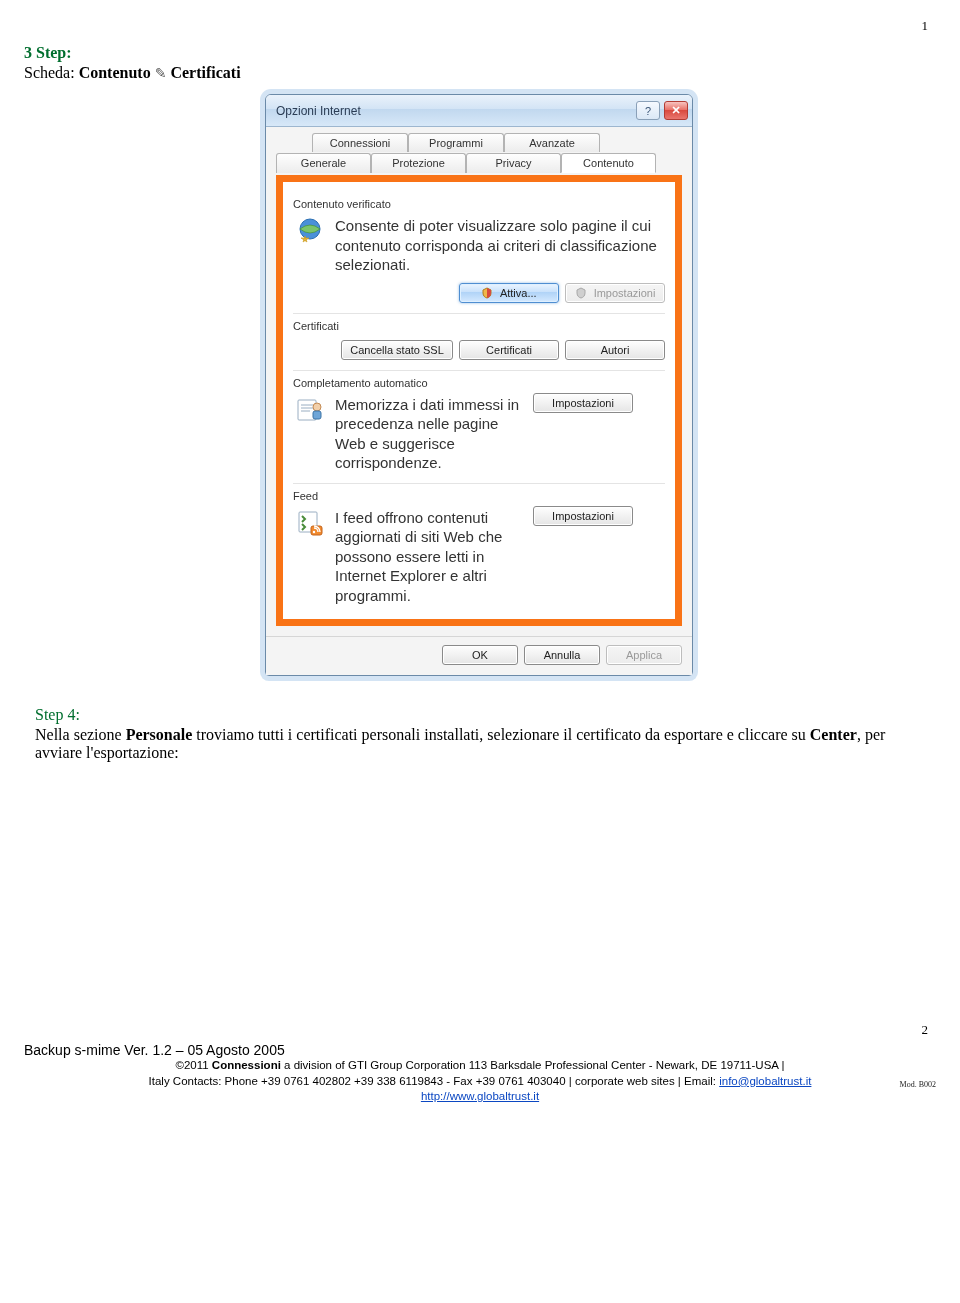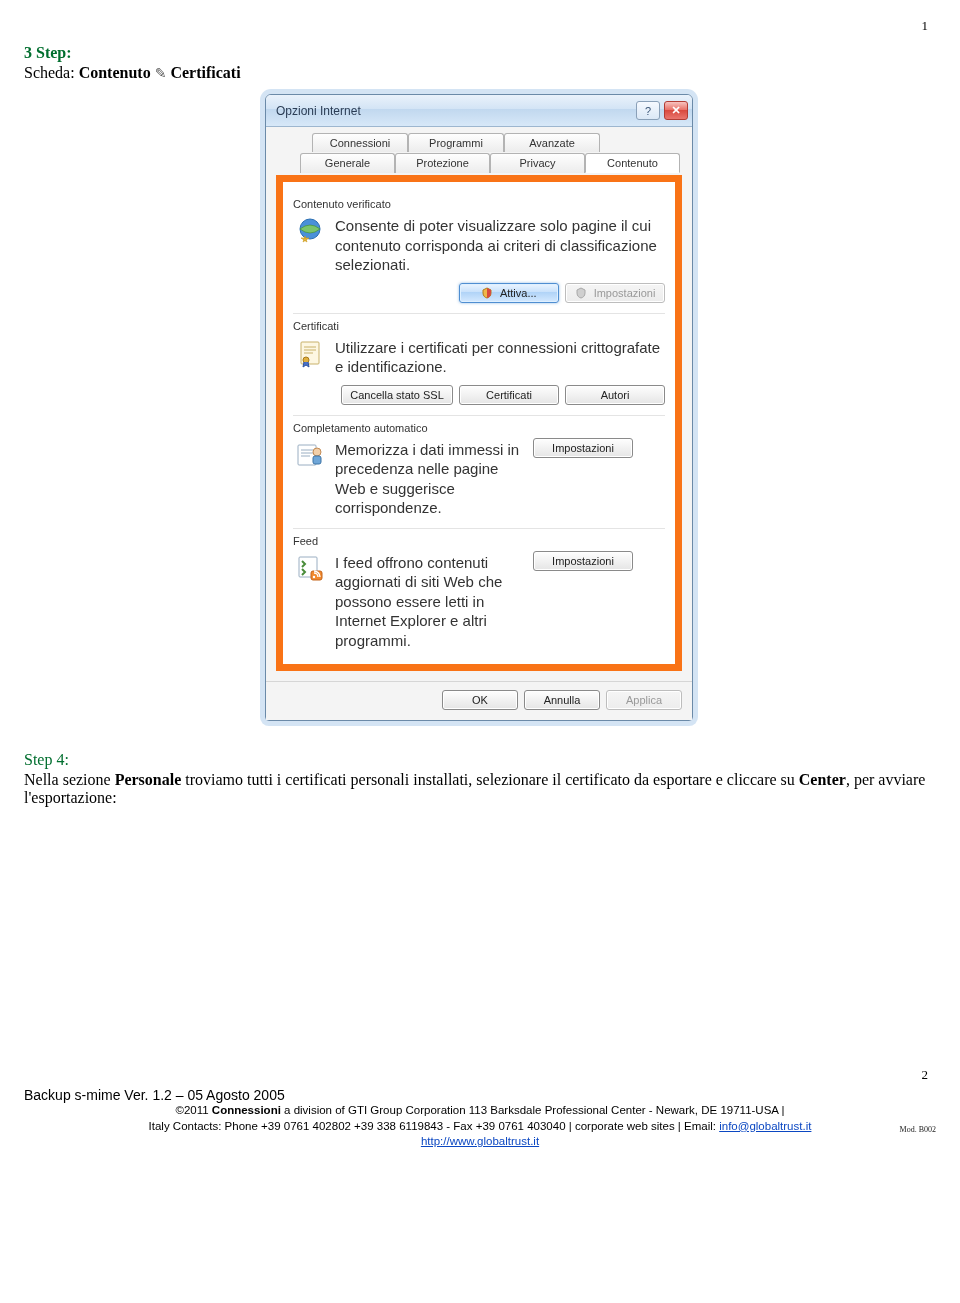--- a/index.html
+++ b/index.html
@@ -47,21 +47,21 @@
     font-size: 11px; color: #3a5577;
   }
   .tb-close {
     background: linear-gradient(#f7c3bf,#e9736a 45%,#d8473c 46%,#e9766e);
     border-color: #b23c34; color: #fff; font-weight: bold;
   }
   .win-body { padding: 6px 10px 10px 10px; background: #f4f4f4; }
   .tabstrip { position: relative; height: 44px; }
   .tabrow { position: absolute; display: flex; }
   .tabrow.back { top: 0; left: 36px; }
-  .tabrow.front { top: 20px; left: 24px; }
+  .tabrow.front { top: 20px; left: 0; }
   .tab {
     font-size: 11px; color: #333;
     background: linear-gradient(#fefefe,#ececec);
     border: 1px solid #b3b3b3; border-bottom: none;
     border-radius: 3px 3px 0 0;
     padding: 3px 0; text-align: center;
     margin-right: 0px;
   }
   .tabrow.back .tab { width: 96px; }
   .tabrow.front .tab { width: 95px; }
@@ -97,21 +97,21 @@
   .sep { height: 1px; background: #e4e4e4; margin: 10px 0 4px 0; }
   .dlg-footer {
     display: flex; justify-content: flex-end; gap: 6px;
     padding: 8px 10px 10px 10px; background: #f4f4f4;
     border-top: 1px solid #d6d6d6;
   }
   .dlg-footer .wbtn { min-width: 76px; }
   
   .step4 { margin-top: 30px; }
   .step4 .step-label { color: #006e2e; }
-  .step4 p { margin: 2px 0; }
+  .step4 p { margin: 2px 11px; }
   .page-num-bottom { text-align: right; font-size: 13px; margin-top: 260px; padding-right: 8px;}
   
   .doc-footer {
     font-family: Arial, Helvetica, sans-serif;
     font-size: 12.5px; margin-top: 4px;
   }
   .doc-footer .title { font-size: 14px; }
   .doc-footer .small { font-size: 11.5px; text-align: center; line-height: 1.35; }
   .doc-footer a { color: #0b47c2; text-decoration: underline; }
   .mod { font-family:"Times New Roman",serif; font-size: 8px; color:#222; }
@@ -184,33 +184,20 @@
           <div class="wbtn disabled">
             <span class="ico"><svg width="12" height="12" viewBox="0 0 12 12">
                   <path d="M6 1 L10 3 V6 C10 9 8 10.5 6 11 C4 10.5 2 9 2 6 V3 Z" fill="#cfcfcf" stroke="#a8a8a8"></path>
                 </svg></span>
             <span>Impostazioni</span>
           </div>
         </div>
 
         <div class="sep"></div>
         <div class="group-h">Certificati</div>
-        <div class="group-row">
-          <div class="gicon">
-            <svg width="30" height="30" viewBox="0 0 30 30">
-                <rect x="6" y="4" width="18" height="22" rx="1" fill="#fdf7e2" stroke="#c8b16b"></rect>
-                <line x1="9" y1="9" x2="21" y2="9" stroke="#c8b16b"></line>
-                <line x1="9" y1="12" x2="21" y2="12" stroke="#c8b16b"></line>
-                <line x1="9" y1="15" x2="18" y2="15" stroke="#c8b16b"></line>
-                <circle cx="11" cy="22" r="3" fill="#e0b040" stroke="#a87a18"></circle>
-                <path d="M9 24 L8 29 L11 27 L14 29 L13 24" fill="#4a72c8" stroke="#2f539e"></path>
-              </svg>
-          </div>
-          <div class="gdesc">Utilizzare i certificati per connessioni crittografate e identificazione.</div>
-        </div>
         <div class="btnrow">
           <div class="wbtn" style="min-width:112px">Cancella stato SSL</div>
           <div class="wbtn">Certificati</div>
           <div class="wbtn">Autori</div>
         </div>
 
         <div class="sep"></div>
         <div class="group-h">Completamento automatico</div>
         <div class="group-row">
           <div class="gicon">

